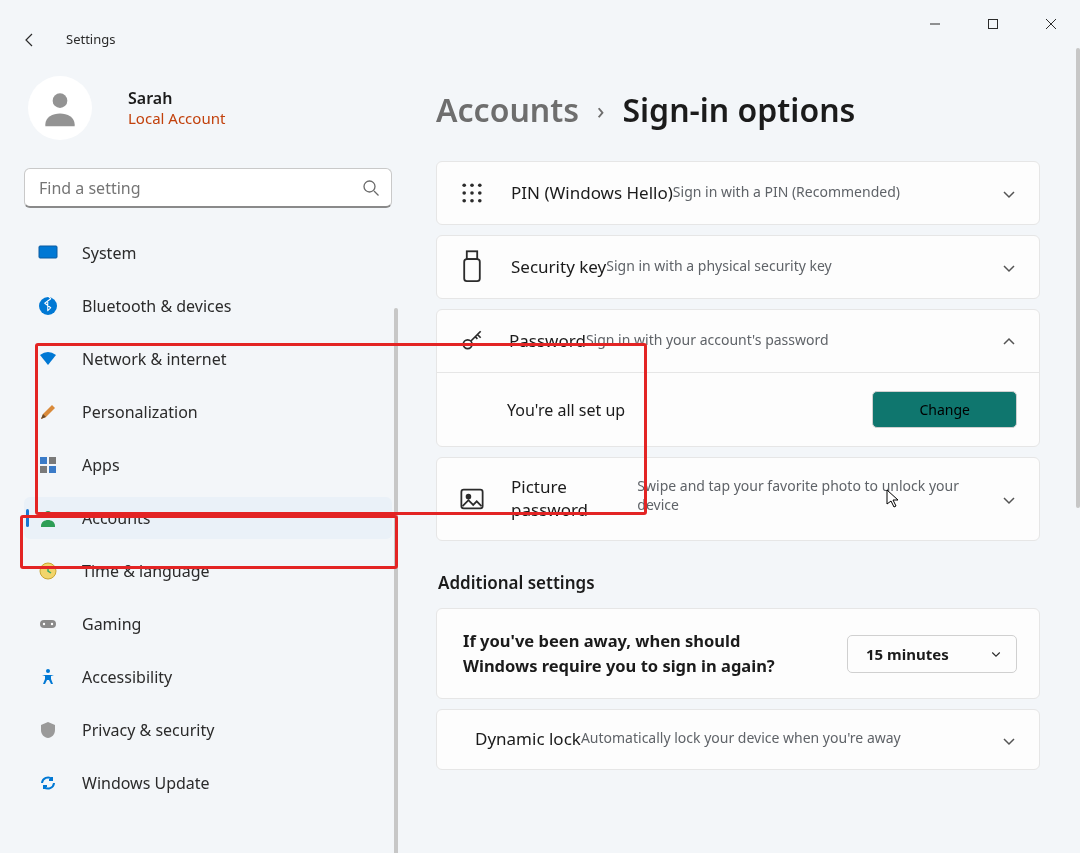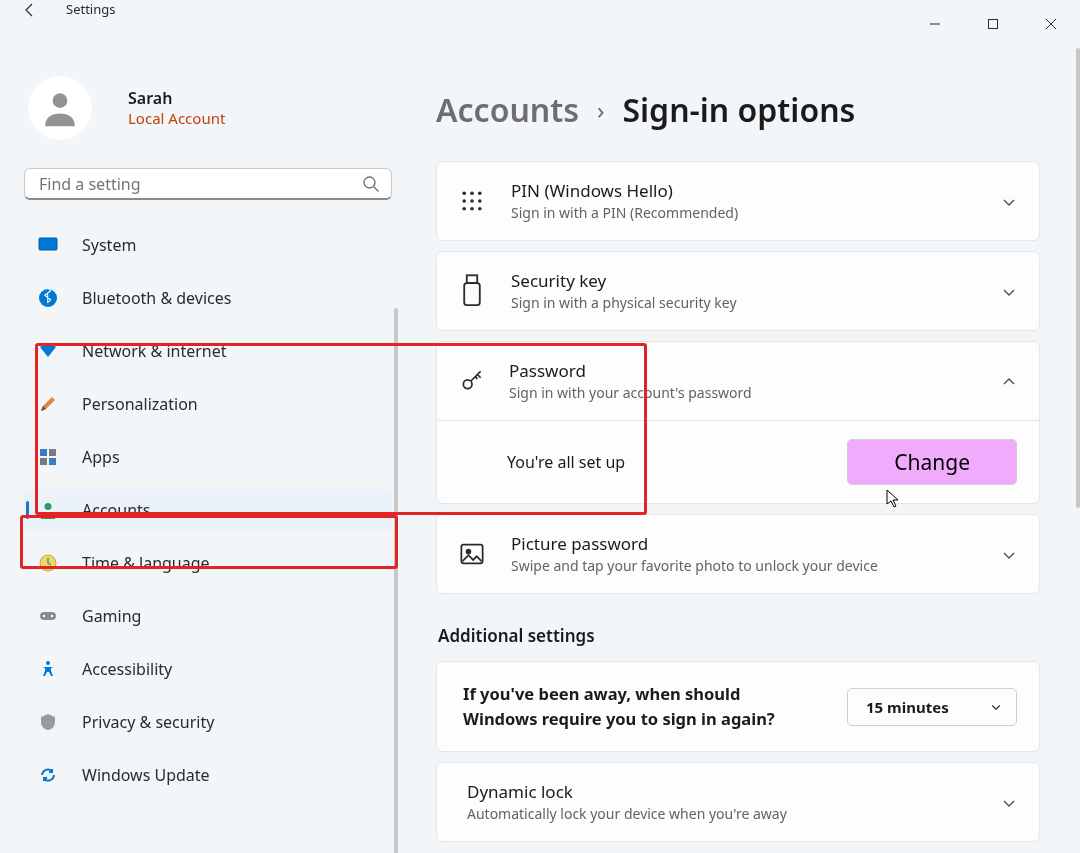--- a/index.html
+++ b/index.html
@@ -17,21 +17,21 @@
   body{
     width:1080px;height:853px;
     background:var(--bg);
     color:var(--fg);
     overflow:hidden;
     position:relative;
   }
 
   
   .titlebar{
-    display:flex;align-items:flex-start;justify-content:space-between;
+    display:flex;align-items:flex-end;justify-content:space-between;
     height:48px;padding-left:22px;
   }
   .titlebar-left{display:flex;align-items:center;gap:28px;}
   .back-btn{width:16px;height:16px;cursor:pointer;}
   .app-title{font-size:13px;font-weight:400;color:#2b2b2b;}
   .win-controls{display:flex;height:100%;}
   .win-btn{
     width:58px;height:48px;display:flex;align-items:center;justify-content:center;
     cursor:pointer;
   }
@@ -57,21 +57,21 @@
   }
   .avatar svg{width:44px;height:44px;fill:#939393;}
   .profile-text{display:flex;flex-direction:column;}
   .profile-name{font-size:16px;font-weight:600;line-height:1.3;}
   .profile-sub{font-size:15px;color:#c2410c;}
 
   .search-wrap{
     position:relative;width:368px;margin-bottom:24px;
   }
   .search-input{
-    width:100%;height:32px;
+    width:100%;height:40px;
     background:#fff;border:1px solid #c9c9c9;border-bottom:2px solid #8a8a8a;
     border-radius:6px;
     padding:0 40px 0 14px;
     font-size:16px;color:#2b2b2b;outline:none;
   }
   .search-icon{
     position:absolute;right:12px;top:50%;transform:translateY(-50%);
     width:18px;height:18px;opacity:.7;
   }
 
@@ -108,34 +108,34 @@
 
   .card{
     background:var(--card);border:1px solid var(--card-border);
     border-radius:6px;margin-bottom:10px;
     width:604px;
   }
   .card-head{
     display:flex;align-items:center;padding:18px 22px;cursor:pointer;gap:26px;
   }
   .card-head .ico{width:26px;height:26px;display:flex;align-items:center;justify-content:center;color:#2b2b2b;}
-  .card-titles{flex:1;display:flex;flex-direction:column;}
+  .card-titles{flex:1;display:flex;}
   .card-title{font-size:17px;font-weight:400;color:#1b1b1b;line-height:1.35;}
   .card-sub{font-size:14px;color:#5f6368;}
   .chevron{width:16px;height:16px;opacity:.8;}
 
   .card.expanded .card-head{border-bottom:1px solid var(--card-border);gap:24px;}
   .card-body{
     display:flex;align-items:center;justify-content:space-between;
     padding:18px 22px 18px 70px;
     gap:12px;
   }
   .card-body-text{font-size:16px;color:#1b1b1b;}
   .change-btn{
-    padding:8px 46px;font-size:21px;background:#f0abfc;
+    padding:8px 46px;font-size:14px;background:#0f766e;
     border:1px solid #d0d0d0;border-radius:5px;cursor:pointer;
   }
 
   .redbox-main{
     position:absolute;left:35px;top:343px;width:612px;height:172px;
     border:3px solid var(--highlight);border-radius:3px;pointer-events:none;
   }
 
   .section-title{
     font-size:17px;font-weight:600;margin:30px 0 14px 2px;color:#1b1b1b;
@@ -447,21 +447,21 @@
             <svg width="12" height="12" viewBox="0 0 16 16" stroke="#2b2b2b" stroke-width="1.5" fill="none">
                 <path d="M3 6l5 5 5-5"></path>
               </svg>
           </span>
         </div>
       </div>
     </div>
 
     <div class="card" style="margin-top:6px;">
       <div class="card-head">
-        <div class="card-titles" style="margin-left:8px;">
+        <div class="card-titles" style="margin-left:16px;">
           <span class="card-title">Dynamic lock</span>
           <span class="card-sub">Automatically lock your device when you're away</span>
         </div>
         <span class="chevron">
           <svg viewBox="0 0 16 16" stroke="#2b2b2b" stroke-width="1.5" fill="none">
               <path d="M3 6l5 5 5-5"></path>
             </svg>
         </span>
       </div>
     </div>

